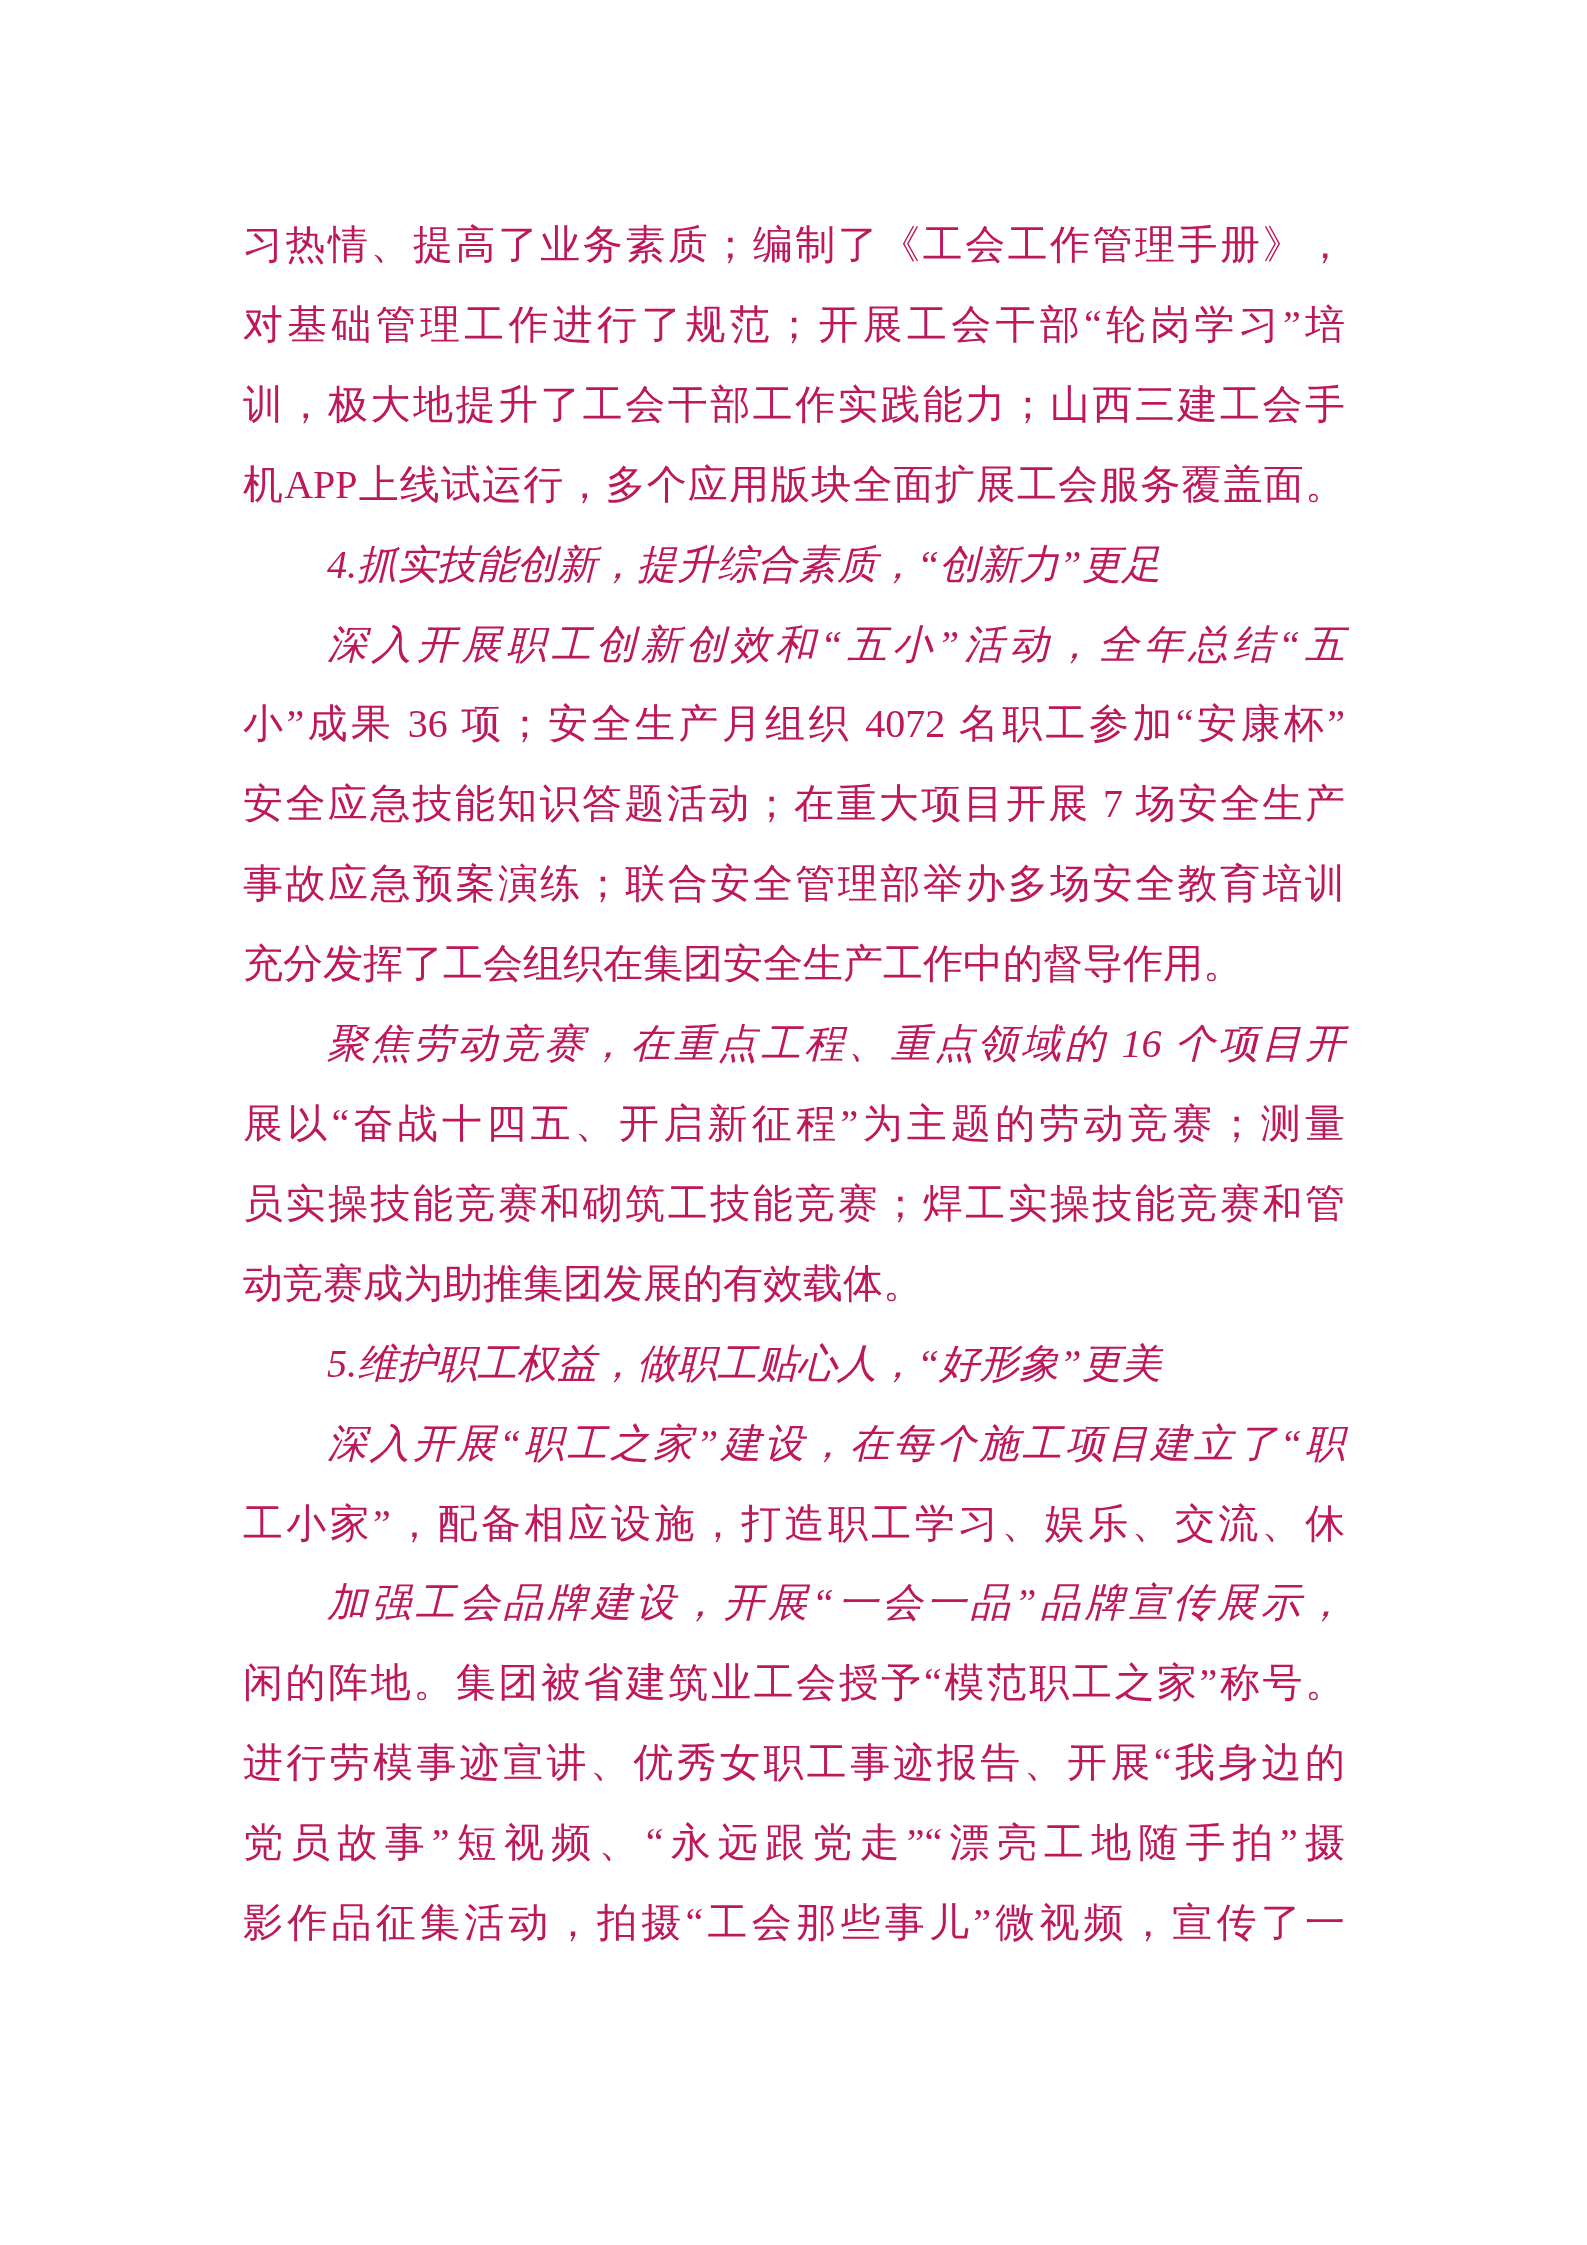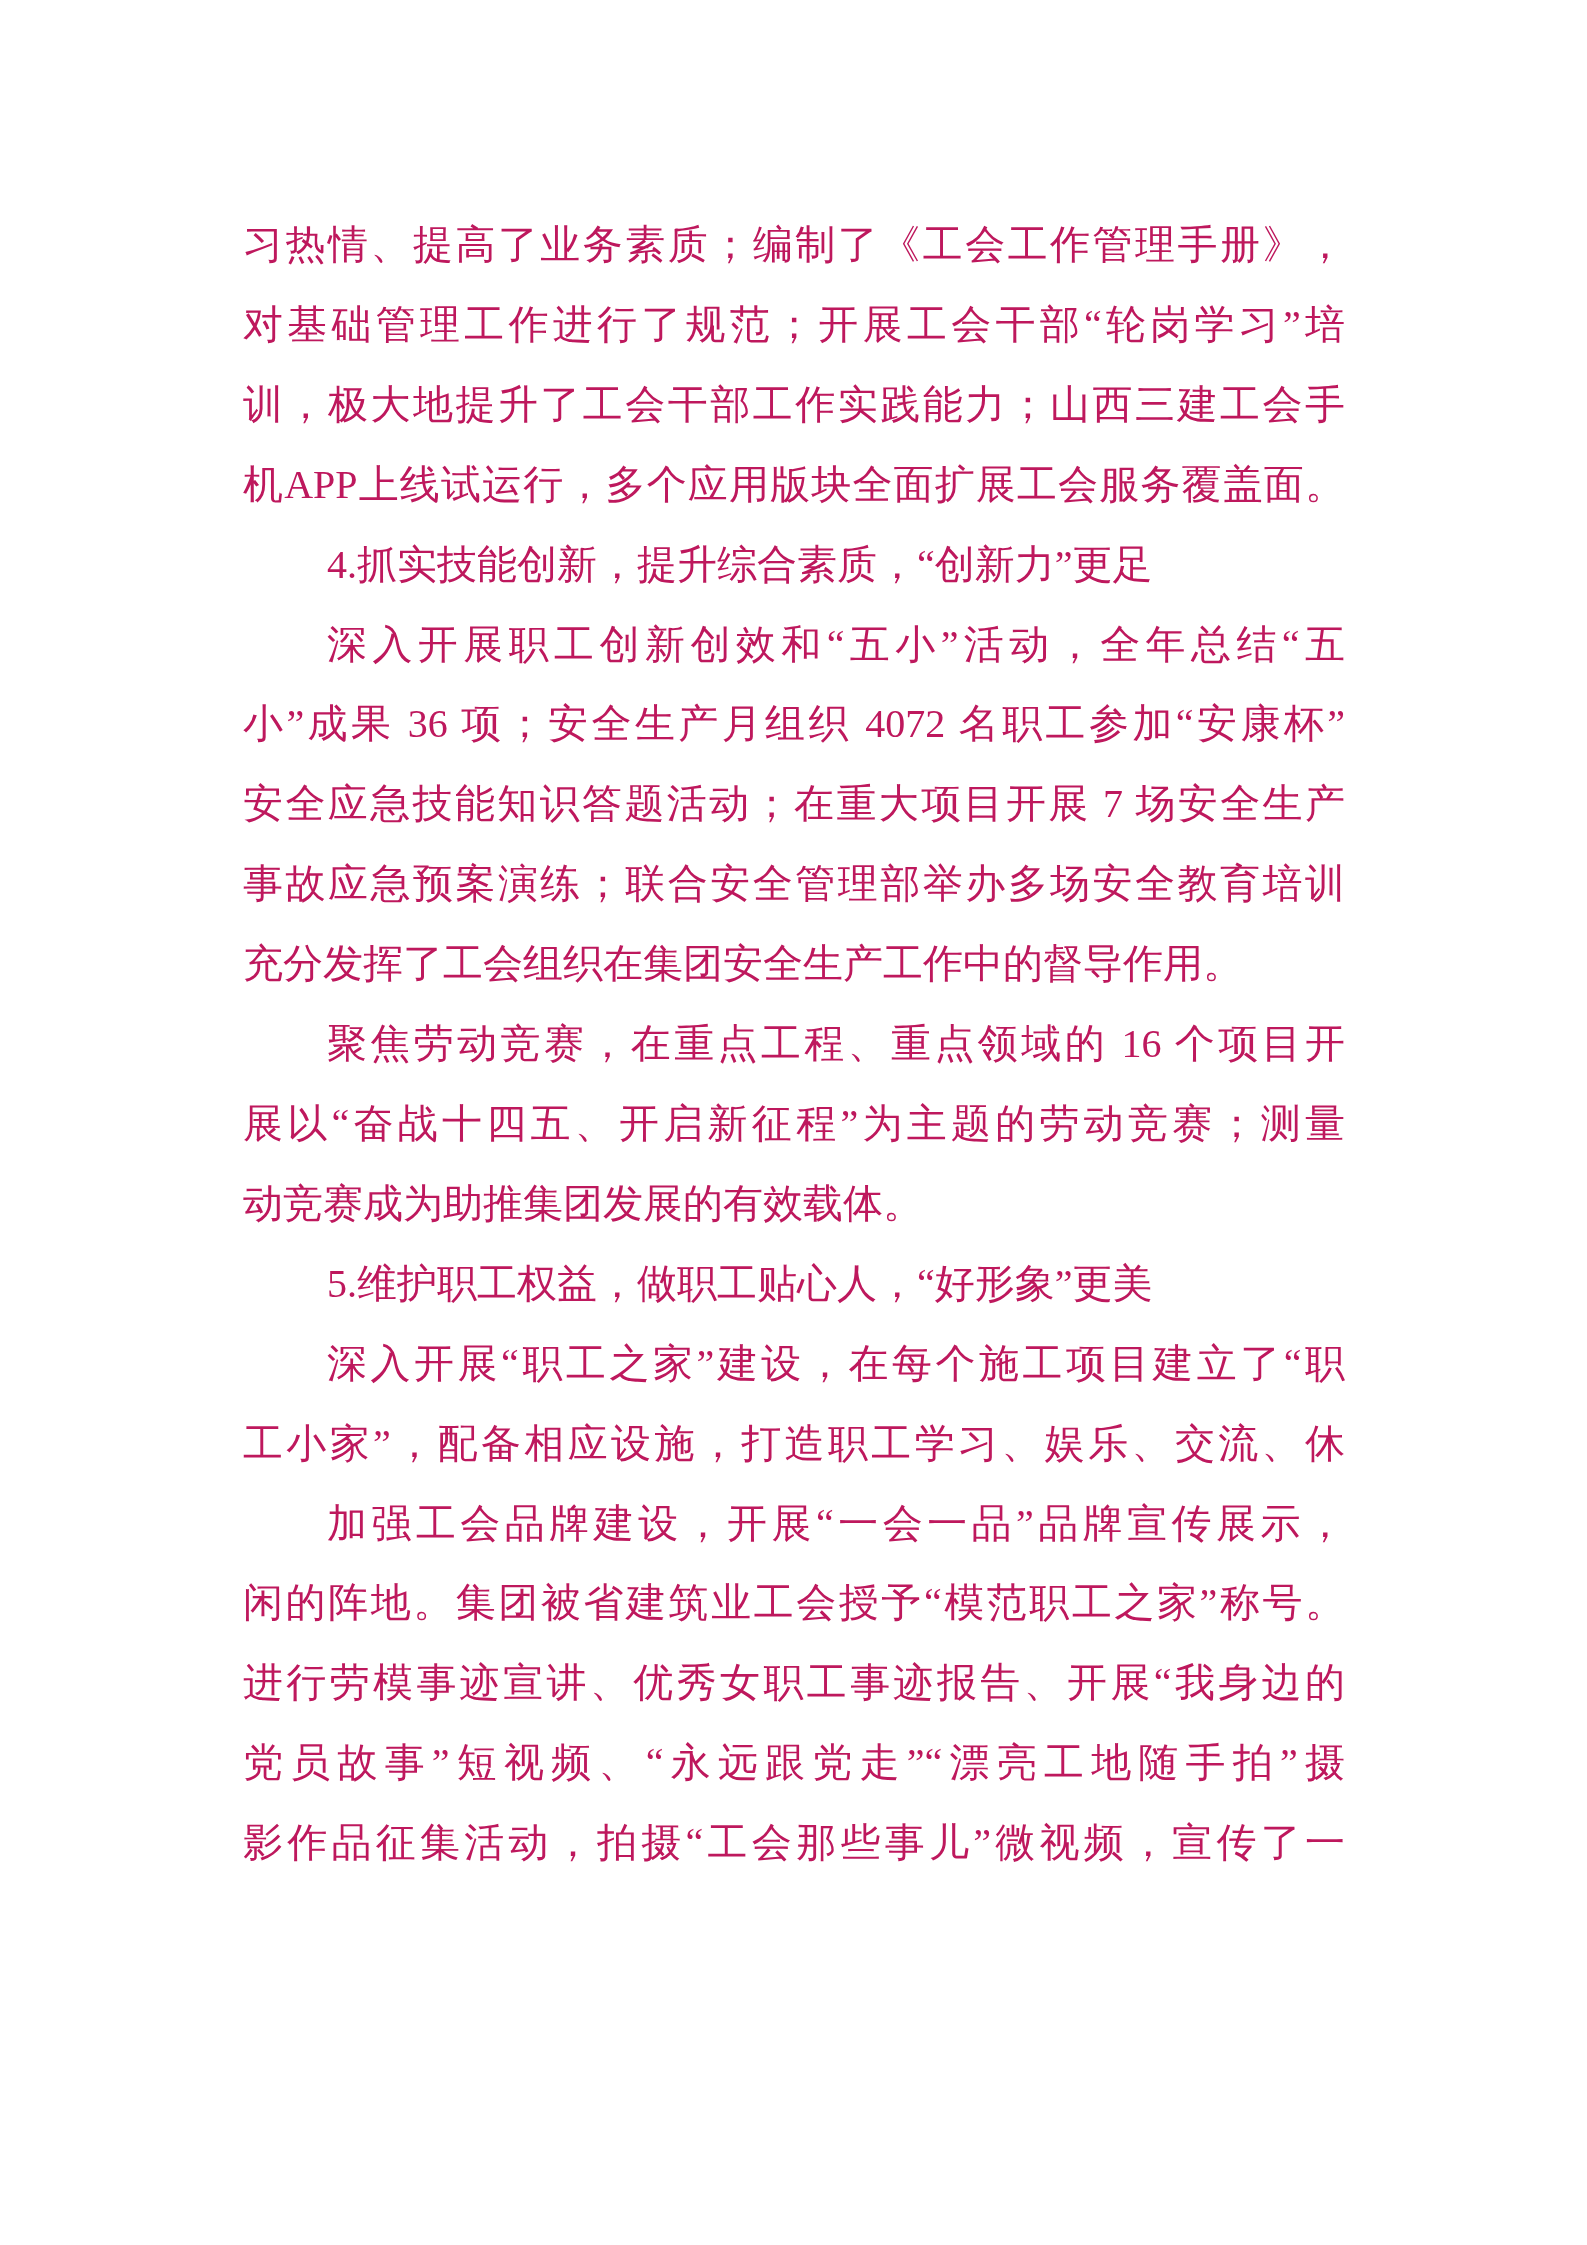--- a/index.html
+++ b/index.html
@@ -35,39 +35,41 @@
     text-justify: inter-character;
   }
   
   .nat {
     text-align: left;
     text-align-last: left;
   }
   
   .ind {
     text-indent: 84px;
+    font-style: italic;
   }
 </style>
 </head>
 <body>
 
 <div class="page">
   <div class="textblock">
     <div class="line j">习热情、提高了业务素质；编制了《工会工作管理手册》，</div>
     <div class="line j">对基础管理工作进行了规范；开展工会干部“轮岗学习”培</div>
     <div class="line j">训，极大地提升了工会干部工作实践能力；山西三建工会手</div>
     <div class="line j">机APP上线试运行，多个应用版块全面扩展工会服务覆盖面。</div>
     <div class="line ind nat">4.抓实技能创新，提升综合素质，“创新力”更足</div>
     <div class="line ind j">深入开展职工创新创效和“五小”活动，全年总结“五</div>
     <div class="line j">小”成果 36 项；安全生产月组织 4072 名职工参加“安康杯”</div>
     <div class="line j">安全应急技能知识答题活动；在重大项目开展 7 场安全生产</div>
     <div class="line j">事故应急预案演练；联合安全管理部举办多场安全教育培训</div>
     <div class="line nat">充分发挥了工会组织在集团安全生产工作中的督导作用。</div>
     <div class="line ind j">聚焦劳动竞赛，在重点工程、重点领域的 16 个项目开</div>
     <div class="line j">展以“奋战十四五、开启新征程”为主题的劳动竞赛；测量</div>
+    <div class="line j">员实操技能竞赛和砌筑工技能竞赛；焊工实操技能竞赛和管</div>
     <div class="line nat">动竞赛成为助推集团发展的有效载体。</div>
     <div class="line ind nat">5.维护职工权益，做职工贴心人，“好形象”更美</div>
     <div class="line ind j">深入开展“职工之家”建设，在每个施工项目建立了“职</div>
     <div class="line j">工小家”，配备相应设施，打造职工学习、娱乐、交流、休</div>
     <div class="line ind j">加强工会品牌建设，开展“一会一品”品牌宣传展示，</div>
     <div class="line j">闲的阵地。集团被省建筑业工会授予“模范职工之家”称号。</div>
     <div class="line j">进行劳模事迹宣讲、优秀女职工事迹报告、开展“我身边的</div>
     <div class="line j">党员故事”短视频、“永远跟党走”“漂亮工地随手拍”摄</div>
     <div class="line j">影作品征集活动，拍摄“工会那些事儿”微视频，宣传了一</div>
   </div>

